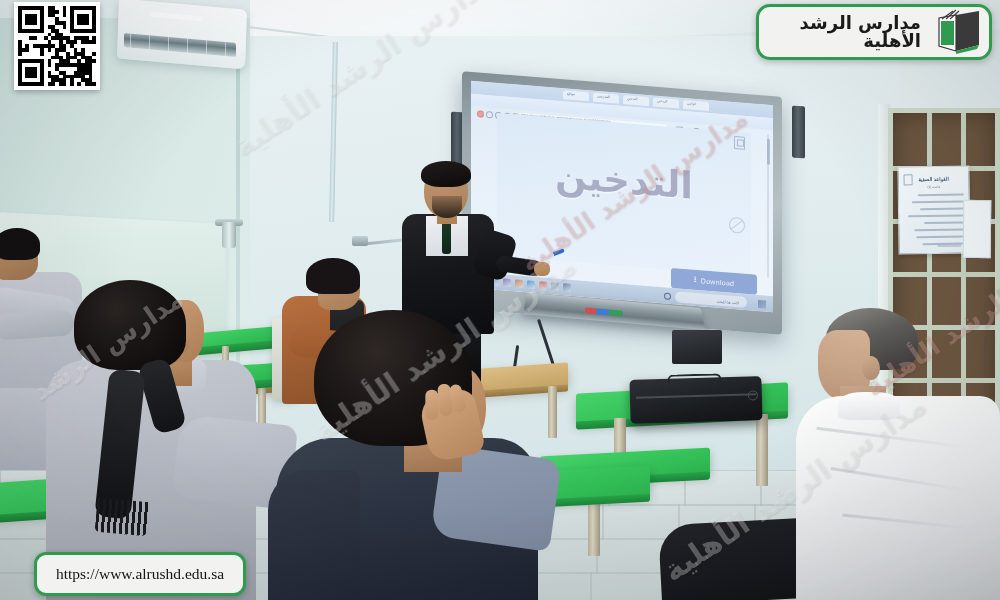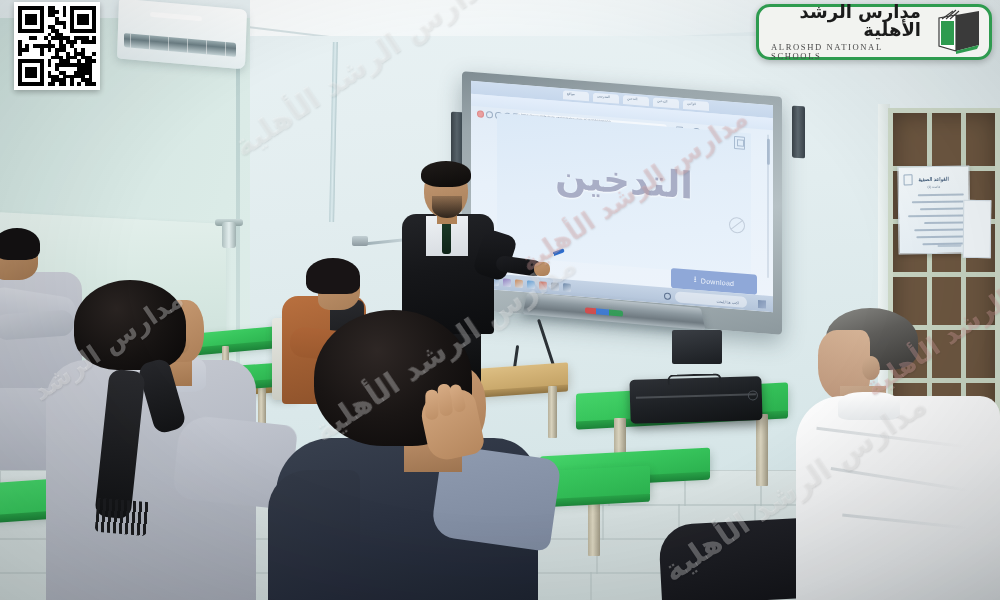--- a/index.html
+++ b/index.html
@@ -1136,27 +1136,29 @@
         <i style="background: transparent;"></i>
         <i></i>
         <i></i>
         <i></i>
       </div>
   </div>
 
   <div class="layer logo-card">
     <div class="logo-txt">
       <div class="logo-ar">مدارس الرشد الأهلية</div>
-      <div class="logo-en">ALROSHD NATIONAL SCHOOLS</div>
     </div>
     <div class="logo-mark">
       <svg viewBox="0 0 52 46" width="52" height="46">
         <path d="M27 6 L27 42 L50 36 L50 2 Z" fill="#3a3a3a"></path>
         <path d="M27 6 L27 42 L10 37 L10 9 Z" fill="#ffffff" stroke="#3a3a3a" stroke-width="1.2"></path>
         <rect x="12" y="12" width="13" height="24" fill="#2e9b4f"></rect>
         <path d="M13 10 L24 2 M17 10 L27 1 M21 10 L30 2" stroke="#3a3a3a" stroke-width="1.1" fill="none"></path>
         <path d="M27 42 L50 36 L48 40 L27 45 Z" fill="#2e9b4f"></path>
       </svg>
     </div>
   </div>
 
+  <div class="layer url-card">
+    <span class="url-txt">https://www.alrushd.edu.sa</span>
+  </div>
 
 </div>
 
 </body></html>

